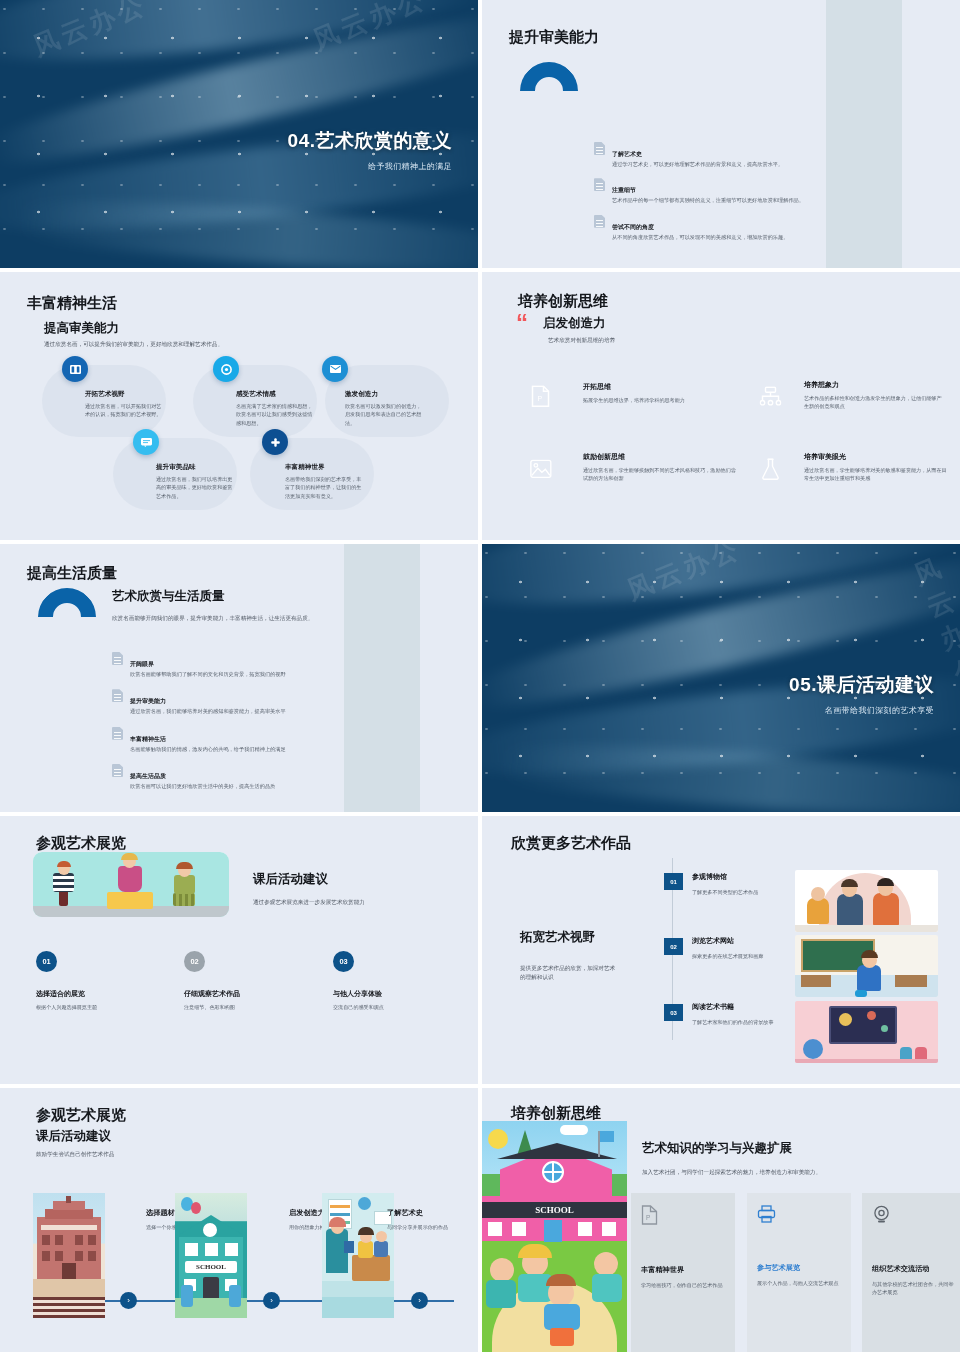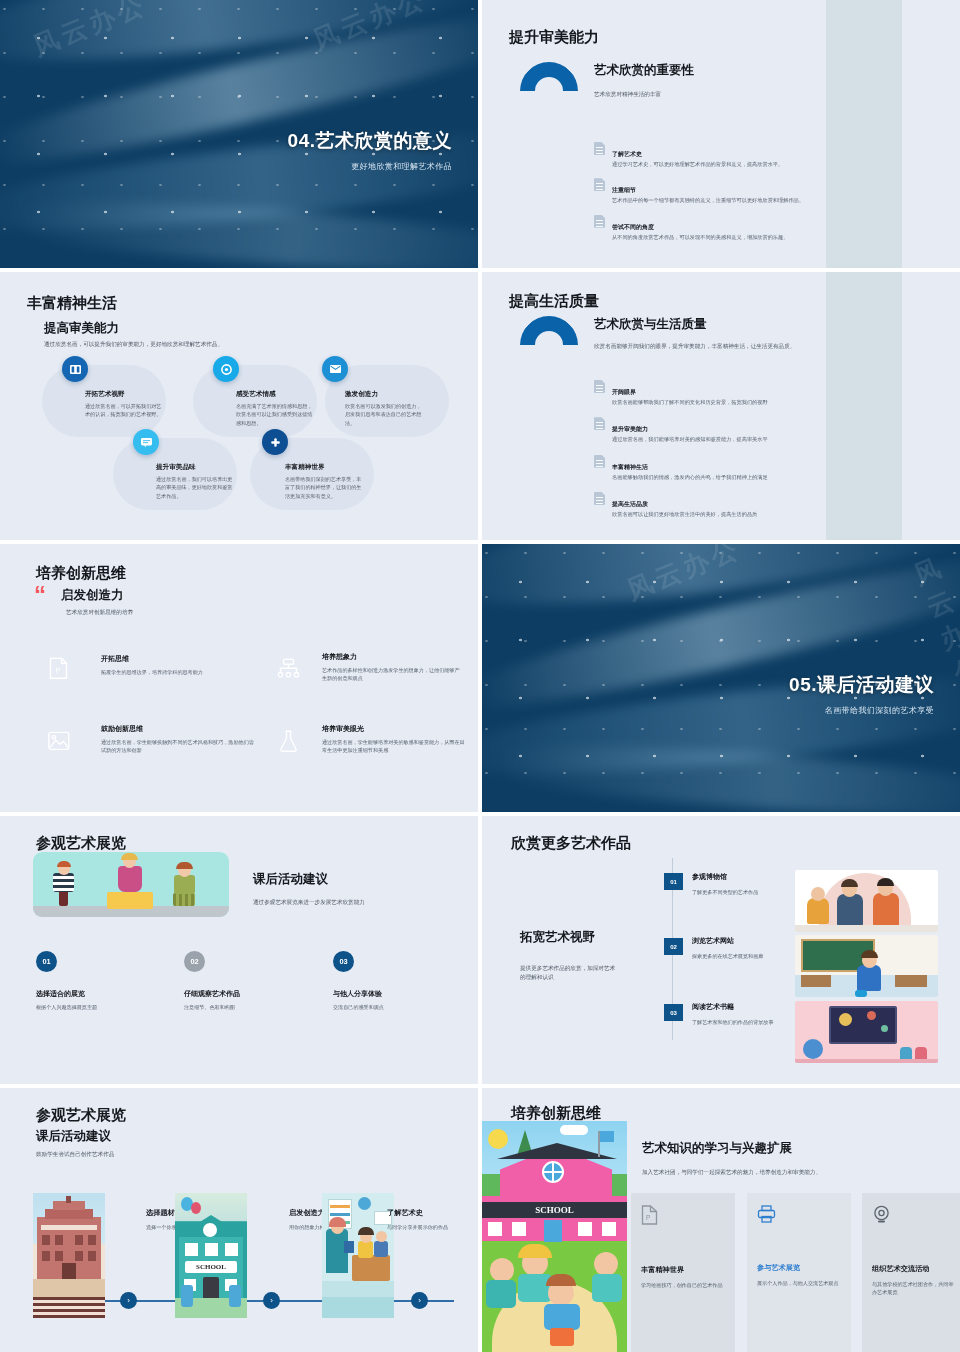--- a/index.html
+++ b/index.html
@@ -169,33 +169,29 @@
     <div class="cover-bg"></div>
     <div class="wave w1"></div>
     <div class="wave w2"></div>
     <div class="wave w3"></div>
     <div class="wave w4"></div>
     <div class="dots"></div>
     <div class="watermark" style="left:30px;top:8px;">风云办公</div>
     <div class="watermark" style="left:310px;top:2px;">风云办公</div>
     <div class="cover-txt">
       <div class="cover-title">04.艺术欣赏的意义</div>
-      <div class="cover-sub">更好地欣赏和理解艺术作品</div>
+      <div class="cover-sub">给予我们精神上的满足</div>
     </div>
   </div>
 
   <div class="slide">
     <div class="band band-a"></div>
     <div class="band band-b"></div>
     <div style="position:absolute;left:27px;top:28px;" class="s-title">提升审美能力</div>
     <div style="position:absolute;left:38px;top:62px;" class="ring"></div>
-    <div style="position:absolute;left:112px;top:62px;width:230px;">
-      <div class="s-h2">艺术欣赏的重要性</div>
-      <div class="s-sub" style="margin-top:11px;">艺术欣赏对精神生活的丰富</div>
-    </div>
     <div class="doclist" style="position:absolute;left:112px;top:142px;width:225px;">
       <div class="docitem">
         <span class="doc-ico"></span>
         <span><span class="doc-h">了解艺术史</span>
         <span class="doc-p" style="display:block">通过学习艺术史，可以更好地理解艺术作品的背景和意义，提高欣赏水平。</span></span>
       </div>
       <div class="docitem">
         <span class="doc-ico"></span>
         <span><span class="doc-h">注重细节</span>
         <span class="doc-p" style="display:block">艺术作品中的每一个细节都有其独特的意义，注重细节可以更好地欣赏和理解作品。</span></span>
@@ -271,53 +267,20 @@
           <rect x="1.2" y="4.3" width="8.6" height="2.4" rx="1" fill="#fff"></rect>
         </svg>
     </div>
     <div style="position:absolute;left:285px;top:191px;width:80px;">
       <div class="bub-h">丰富精神世界</div>
       <div class="bub-p" style="margin-top:3px;">名画带给我们深刻的艺术享受，丰富了我们的精神世界，让我们的生活更加充实和有意义。</div>
     </div>
   </div>
 
   <div class="slide">
-    <div class="band band-a"></div>
-    <div class="band band-b"></div>
-    <div style="position:absolute;left:27px;top:20px;" class="s-title">提高生活质量</div>
-    <div style="position:absolute;left:38px;top:44px;" class="ring"></div>
-    <div style="position:absolute;left:112px;top:44px;width:222px;">
-      <div class="s-h2">艺术欣赏与生活质量</div>
-      <div class="s-sub" style="margin-top:9px;">欣赏名画能够开阔我们的眼界，提升审美能力，丰富精神生活，让生活更有品质。</div>
-    </div>
-    <div class="doclist" style="position:absolute;left:112px;top:108px;width:218px;gap:11px;">
-      <div class="docitem">
-        <span class="doc-ico"></span>
-        <span><span class="doc-h">开阔眼界</span>
-        <span class="doc-p" style="display:block">欣赏名画能够帮助我们了解不同的文化和历史背景，拓宽我们的视野</span></span>
-      </div>
-      <div class="docitem">
-        <span class="doc-ico"></span>
-        <span><span class="doc-h">提升审美能力</span>
-        <span class="doc-p" style="display:block">通过欣赏名画，我们能够培养对美的感知和鉴赏能力，提高审美水平</span></span>
-      </div>
-      <div class="docitem">
-        <span class="doc-ico"></span>
-        <span><span class="doc-h">丰富精神生活</span>
-        <span class="doc-p" style="display:block">名画能够触动我们的情感，激发内心的共鸣，给予我们精神上的满足</span></span>
-      </div>
-      <div class="docitem">
-        <span class="doc-ico"></span>
-        <span><span class="doc-h">提高生活品质</span>
-        <span class="doc-p" style="display:block">欣赏名画可以让我们更好地欣赏生活中的美好，提高生活的品质</span></span>
-      </div>
-    </div>
-  </div>
-
-  <div class="slide">
     <div style="position:absolute;left:36px;top:20px;" class="s-title">培养创新思维</div>
     <div style="position:absolute;left:34px;top:43px;" class="quote">“</div>
     <div style="position:absolute;left:61px;top:43px;" class="s-h2">启发创造力</div>
     <div style="position:absolute;left:66px;top:64px;width:250px;" class="s-sub">艺术欣赏对创新思维的培养</div>
 
     <div style="position:absolute;left:35px;top:100px;" class="drop">
       <svg width="20" height="22" viewBox="0 0 20 22">
         <path d="M2 1h11l5 5v15H2z" fill="none" stroke="#fff" stroke-width="1.5"></path>
         <path d="M13 1v5h5" fill="none" stroke="#fff" stroke-width="1.5"></path>
         <text x="7" y="16" font-size="7" fill="#fff" font-family="Liberation Sans">P</text>
@@ -356,20 +319,53 @@
 
     <div style="position:absolute;left:265px;top:173px;" class="drop">
       <svg width="18" height="22" viewBox="0 0 18 22">
         <path d="M7 1h4v7l5.5 11a1.4 1.4 0 0 1-1.2 2H2.7a1.4 1.4 0 0 1-1.2-2L7 8z" fill="none" stroke="#fff" stroke-width="1.4"></path>
         <path d="M6 1h6" stroke="#fff" stroke-width="1.4"></path>
       </svg>
     </div>
     <div style="position:absolute;left:322px;top:180px;width:145px;">
       <div class="bub-h" style="font-size:7px">培养审美眼光</div>
       <div class="bub-p" style="margin-top:4px">通过欣赏名画，学生能够培养对美的敏感和鉴赏能力，从而在日常生活中更加注重细节和美感</div>
+    </div>
+  </div>
+
+  <div class="slide">
+    <div class="band band-a"></div>
+    <div class="band band-b"></div>
+    <div style="position:absolute;left:27px;top:20px;" class="s-title">提高生活质量</div>
+    <div style="position:absolute;left:38px;top:44px;" class="ring"></div>
+    <div style="position:absolute;left:112px;top:44px;width:222px;">
+      <div class="s-h2">艺术欣赏与生活质量</div>
+      <div class="s-sub" style="margin-top:9px;">欣赏名画能够开阔我们的眼界，提升审美能力，丰富精神生活，让生活更有品质。</div>
+    </div>
+    <div class="doclist" style="position:absolute;left:112px;top:108px;width:218px;gap:11px;">
+      <div class="docitem">
+        <span class="doc-ico"></span>
+        <span><span class="doc-h">开阔眼界</span>
+        <span class="doc-p" style="display:block">欣赏名画能够帮助我们了解不同的文化和历史背景，拓宽我们的视野</span></span>
+      </div>
+      <div class="docitem">
+        <span class="doc-ico"></span>
+        <span><span class="doc-h">提升审美能力</span>
+        <span class="doc-p" style="display:block">通过欣赏名画，我们能够培养对美的感知和鉴赏能力，提高审美水平</span></span>
+      </div>
+      <div class="docitem">
+        <span class="doc-ico"></span>
+        <span><span class="doc-h">丰富精神生活</span>
+        <span class="doc-p" style="display:block">名画能够触动我们的情感，激发内心的共鸣，给予我们精神上的满足</span></span>
+      </div>
+      <div class="docitem">
+        <span class="doc-ico"></span>
+        <span><span class="doc-h">提高生活品质</span>
+        <span class="doc-p" style="display:block">欣赏名画可以让我们更好地欣赏生活中的美好，提高生活的品质</span></span>
+      </div>
     </div>
   </div>
 
   <div class="slide dark">
     <div class="cover-bg"></div>
     <div class="wave w1"></div>
     <div class="wave w2"></div>
     <div class="wave w3"></div>
     <div class="wave w4"></div>
     <div class="dots"></div>

